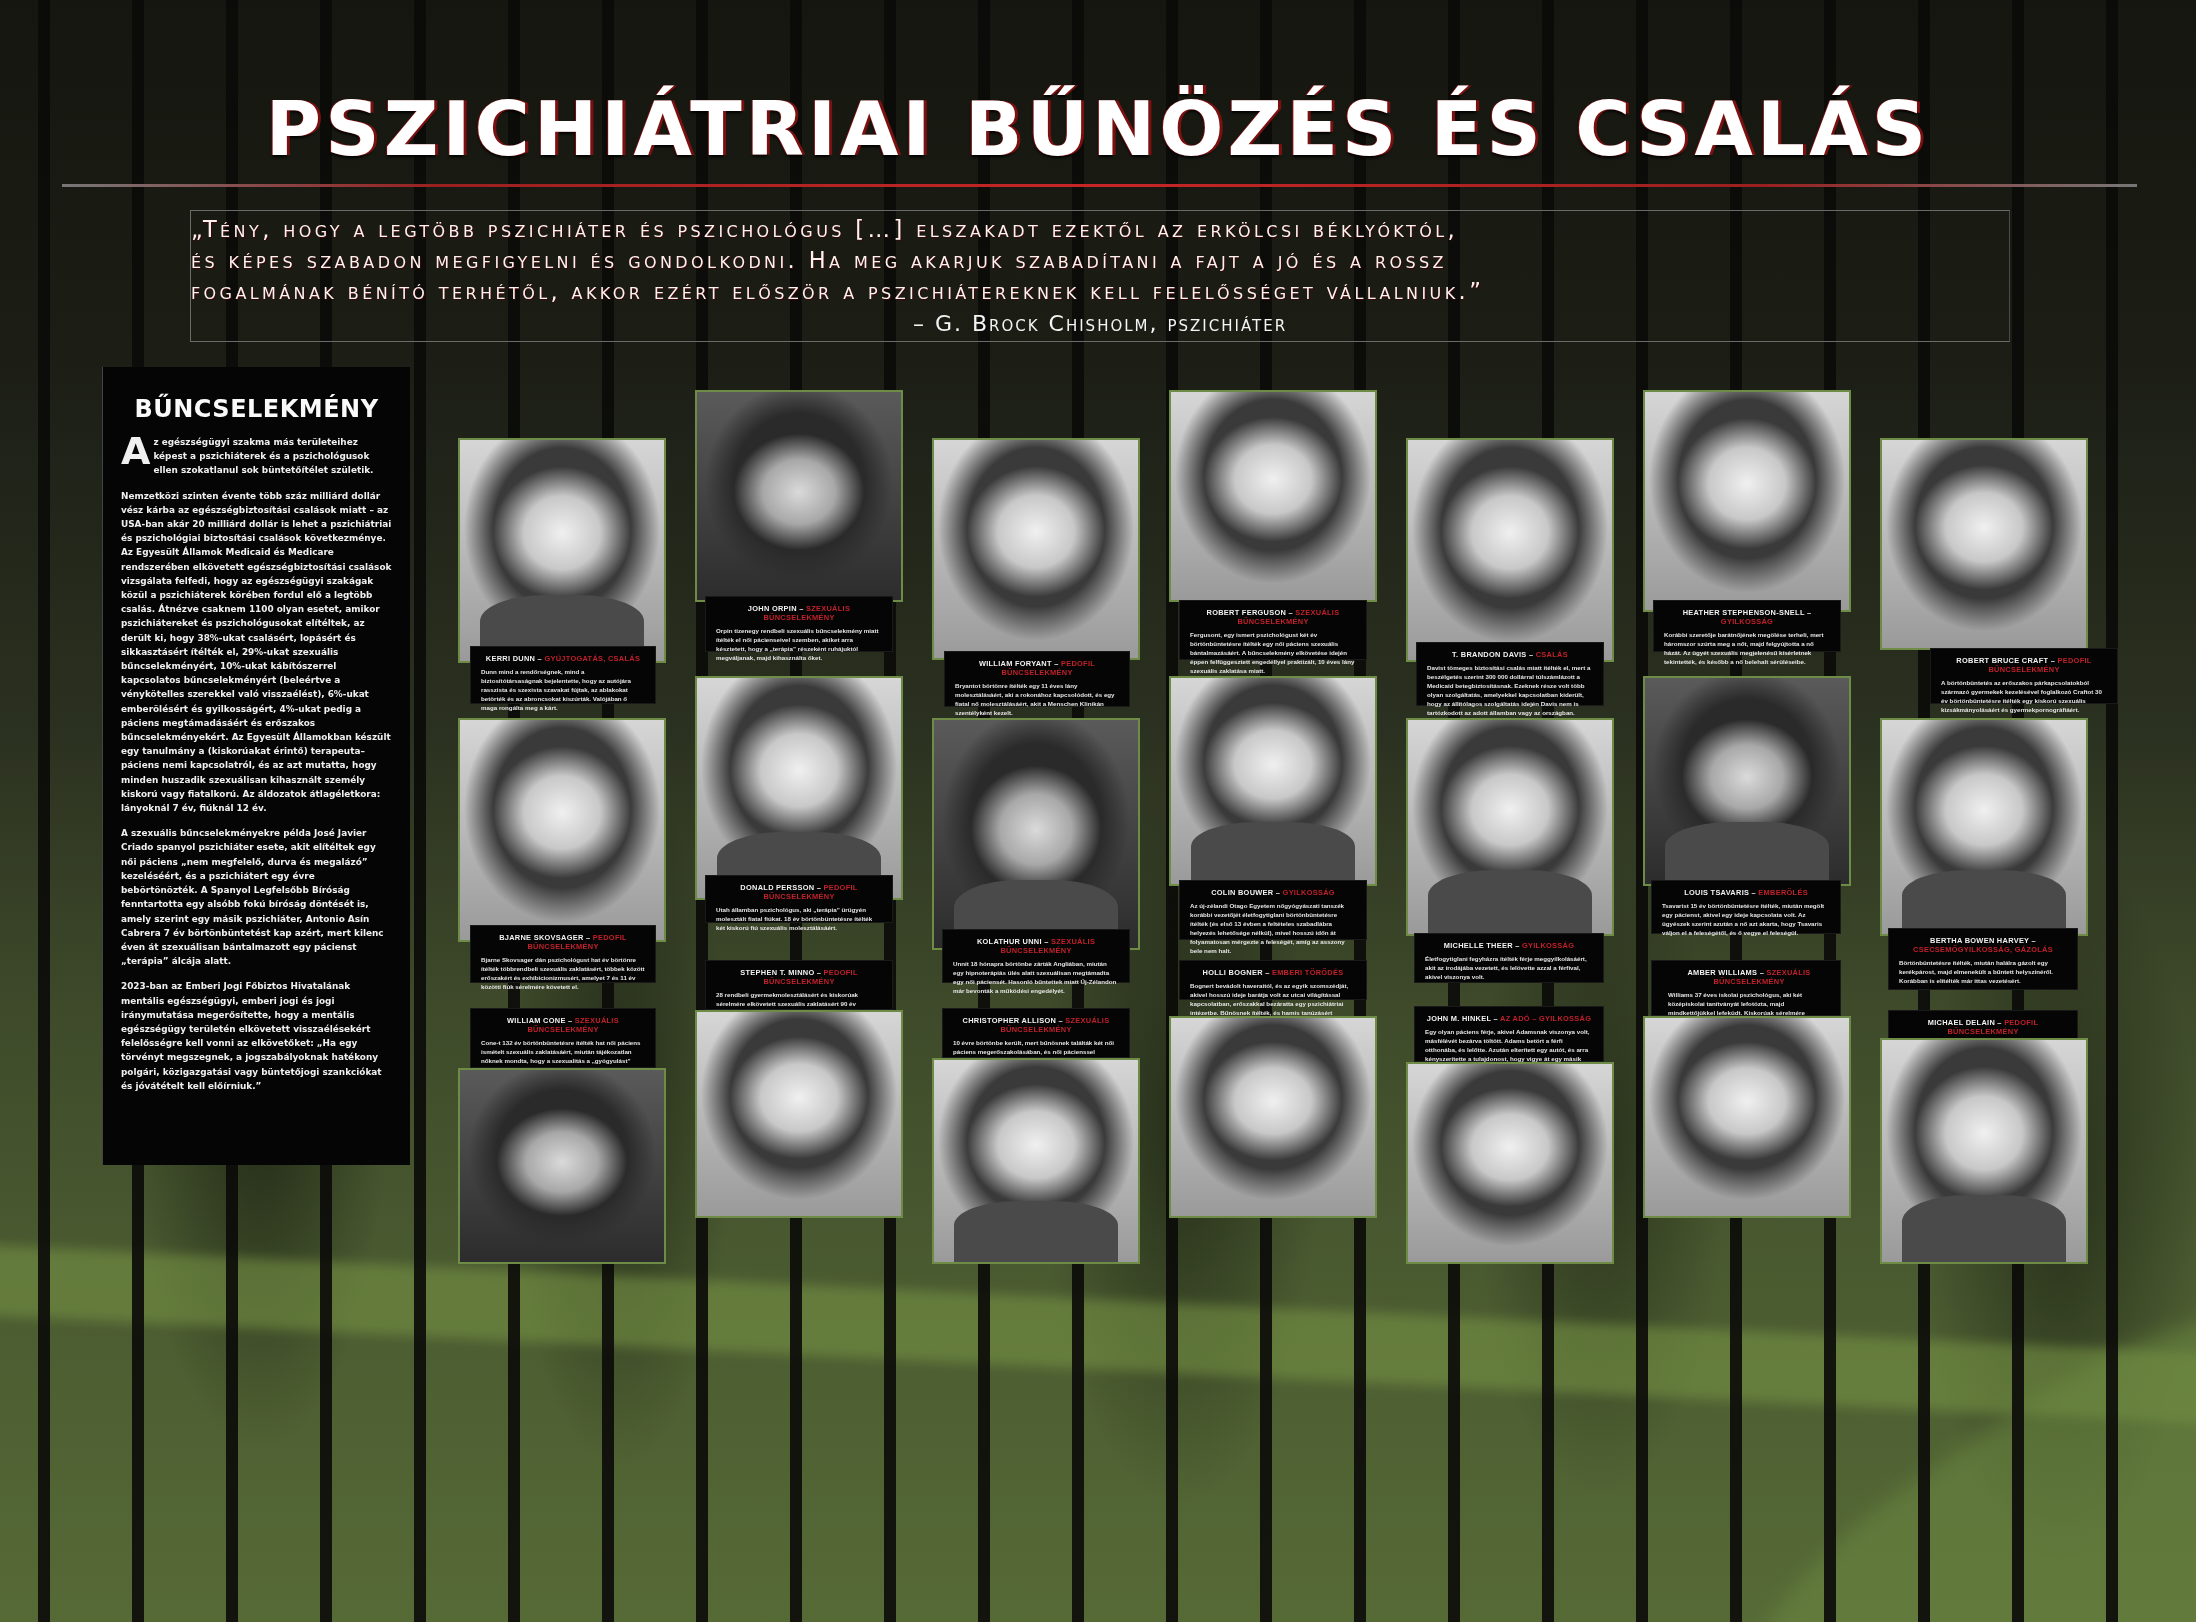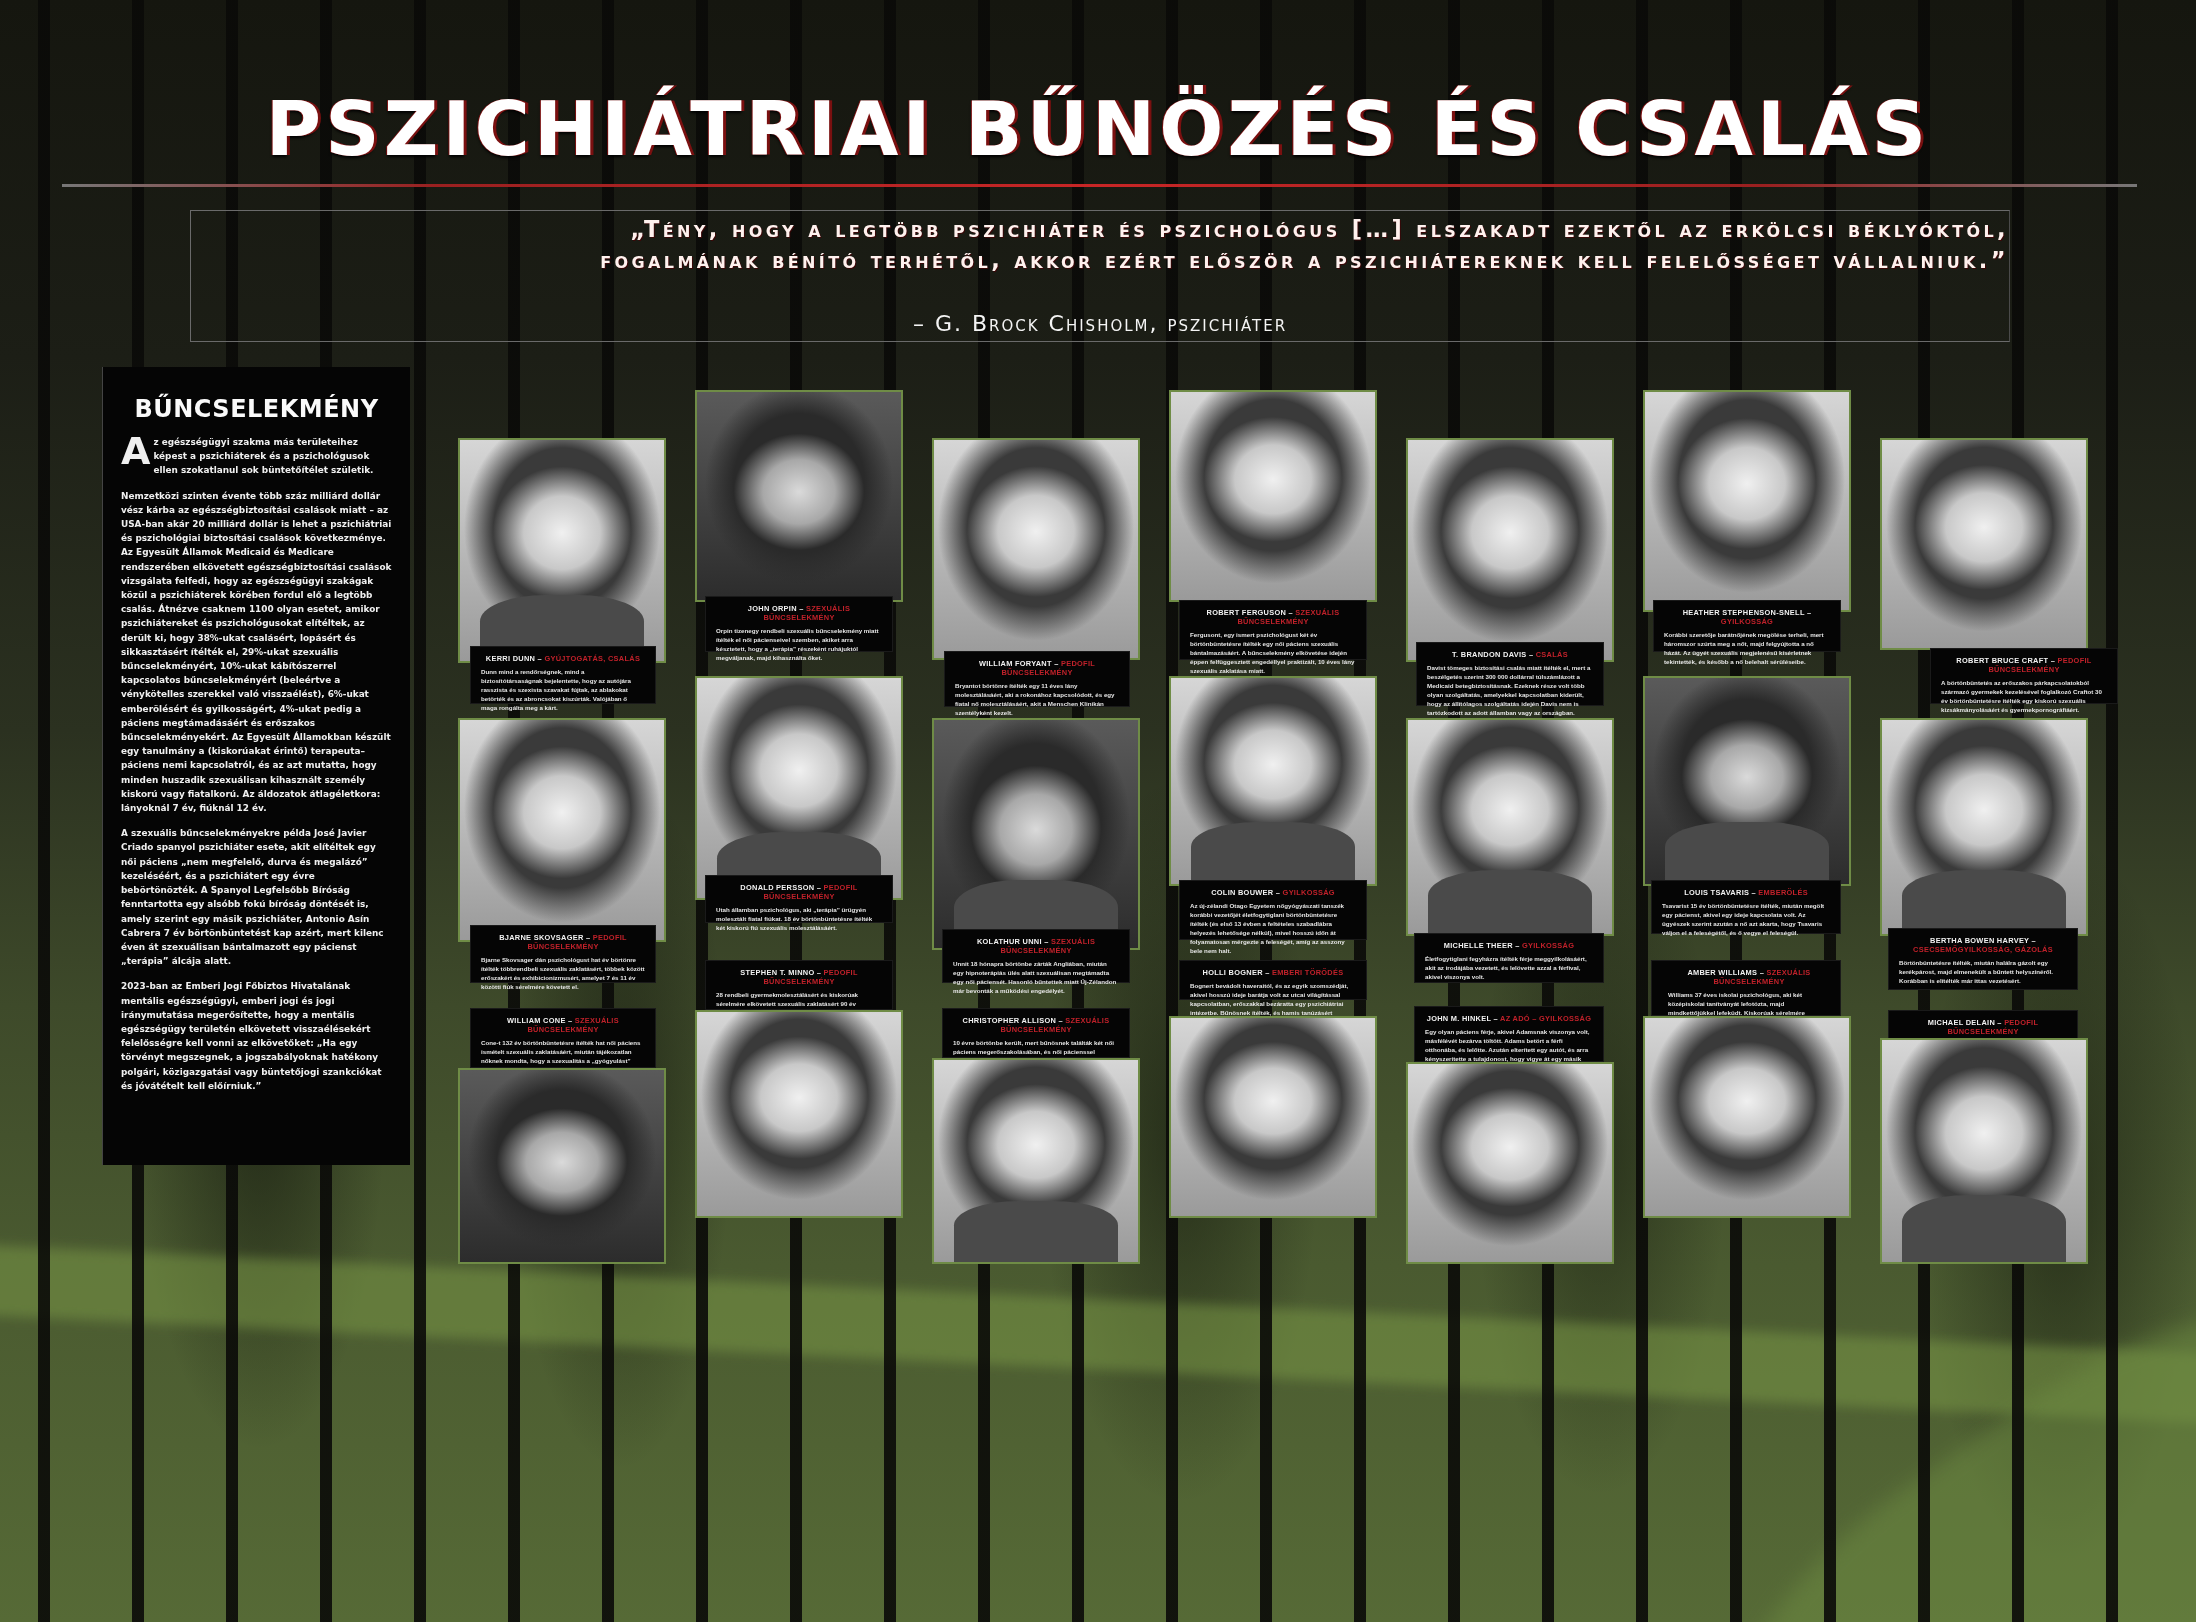--- a/index.html
+++ b/index.html
@@ -47,22 +47,22 @@
   }
   .title-rule {
     position: absolute; left: 62px; top: 184px; width: 2075px; height: 3px;
     background: linear-gradient(90deg, #777 0%, #9a2020 18%, #c82626 50%, #9a2020 82%, #777 100%);
   }
   .quote-box {
     position: absolute; left: 190px; top: 210px; width: 1820px; height: 132px;
     border: 1px solid #6a6a6a; border-right-color: #4a4a4a;
   }
   .quote-text {
-    position: absolute; left: 0; width: 100%; top: 0; text-align: right;
-    font-family: "DejaVu Sans", sans-serif; font-weight: bold; font-size: 22.5px;
+    position: absolute; left: 0; width: 100%; top: 0; text-align: left;
+    font-family: "DejaVu Sans", sans-serif; font-weight: normal; font-size: 22.5px;
     font-variant: small-caps; letter-spacing: 3.4px; line-height: 31px; color: #fff1ee;
     padding-top: 3px; text-shadow: 1px 1px 0 #3a0808;
   }
   .quote-attr {
     position: absolute; left: 0; width: 100%; top: 100px; text-align: center;
     font-family: "DejaVu Sans", sans-serif; font-size: 22px; font-variant: small-caps;
     letter-spacing: 2px; color: #f4f4f4;
   }
 
   
@@ -128,20 +128,21 @@
 <div class="bg-tape"></div>
 <div class="bg-tape2"></div>
 <div class="bars"></div>
 
 <h1 class="title">PSZICHIÁTRIAI BŰNÖZÉS ÉS CSALÁS</h1>
 <div class="title-rule"></div>
 
 <div class="quote-box">
   <div class="quote-text">
     <div>„Tény, hogy a legtöbb pszichiáter és pszichológus […] elszakadt ezektől az erkölcsi béklyóktól,</div>
+    <div>és képes szabadon megfigyelni és gondolkodni. Ha meg akarjuk szabadítani a fajt a jó és a rossz</div>
     <div>fogalmának bénító terhétől, akkor ezért először a pszichiátereknek kell felelősséget vállalniuk.”</div>
   </div>
   <div class="quote-attr">– G. Brock Chisholm, pszichiáter</div>
 </div>
 
 <aside class="side">
   <h2>BŰNCSELEKMÉNY</h2>
   <p><span class="dropcap">A</span><span>z egészségügyi szakma más területeihez képest a pszichiáterek és a pszichológusok ellen szokatlanul sok büntetőítélet születik.</span></p>
   <p>Nemzetközi szinten évente több száz milliárd dollár vész kárba az egészségbiztosítási csalások miatt – az USA-ban akár 20 milliárd dollár is lehet a pszichiátriai és pszichológiai biztosítási csalások következménye. Az Egyesült Államok Medicaid és Medicare rendszerében elkövetett egészségbiztosítási csalások vizsgálata felfedi, hogy az egészségügyi szakágak közül a pszichiáterek körében fordul elő a legtöbb csalás. Átnézve csaknem 1100 olyan esetet, amikor pszichiátereket és pszichológusokat elítéltek, az derült ki, hogy 38%-ukat csalásért, lopásért és sikkasztásért ítélték el, 29%-ukat szexuális bűncselekményért, 10%-ukat kábítószerrel kapcsolatos bűncselekményért (beleértve a vénykötelles szerekkel való visszaélést), 6%-ukat emberölésért és gyilkosságért, 4%-ukat pedig a páciens megtámadásáért és erőszakos bűncselekményekért. Az Egyesült Államokban készült egy tanulmány a (kiskorúakat érintő) terapeuta–páciens nemi kapcsolatról, és az azt mutatta, hogy minden huszadik szexuálisan kihasznált személy kiskorú vagy fiatalkorú. Az áldozatok átlagéletkora: lányoknál 7 év, fiúknál 12 év.</p>
   <p>A szexuális bűncselekményekre példa José Javier Criado spanyol pszichiáter esete, akit elítéltek egy női páciens „nem megfelelő, durva és megalázó” kezeléséért, és a pszichiátert egy évre bebörtönözték. A Spanyol Legfelsőbb Bíróság fenntartotta egy alsóbb fokú bíróság döntését is, amely szerint egy másik pszichiáter, Antonio Asín Cabrera 7 év börtönbüntetést kap azért, mert kilenc éven át szexuálisan bántalmazott egy pácienst „terápia” álcája alatt.</p>

